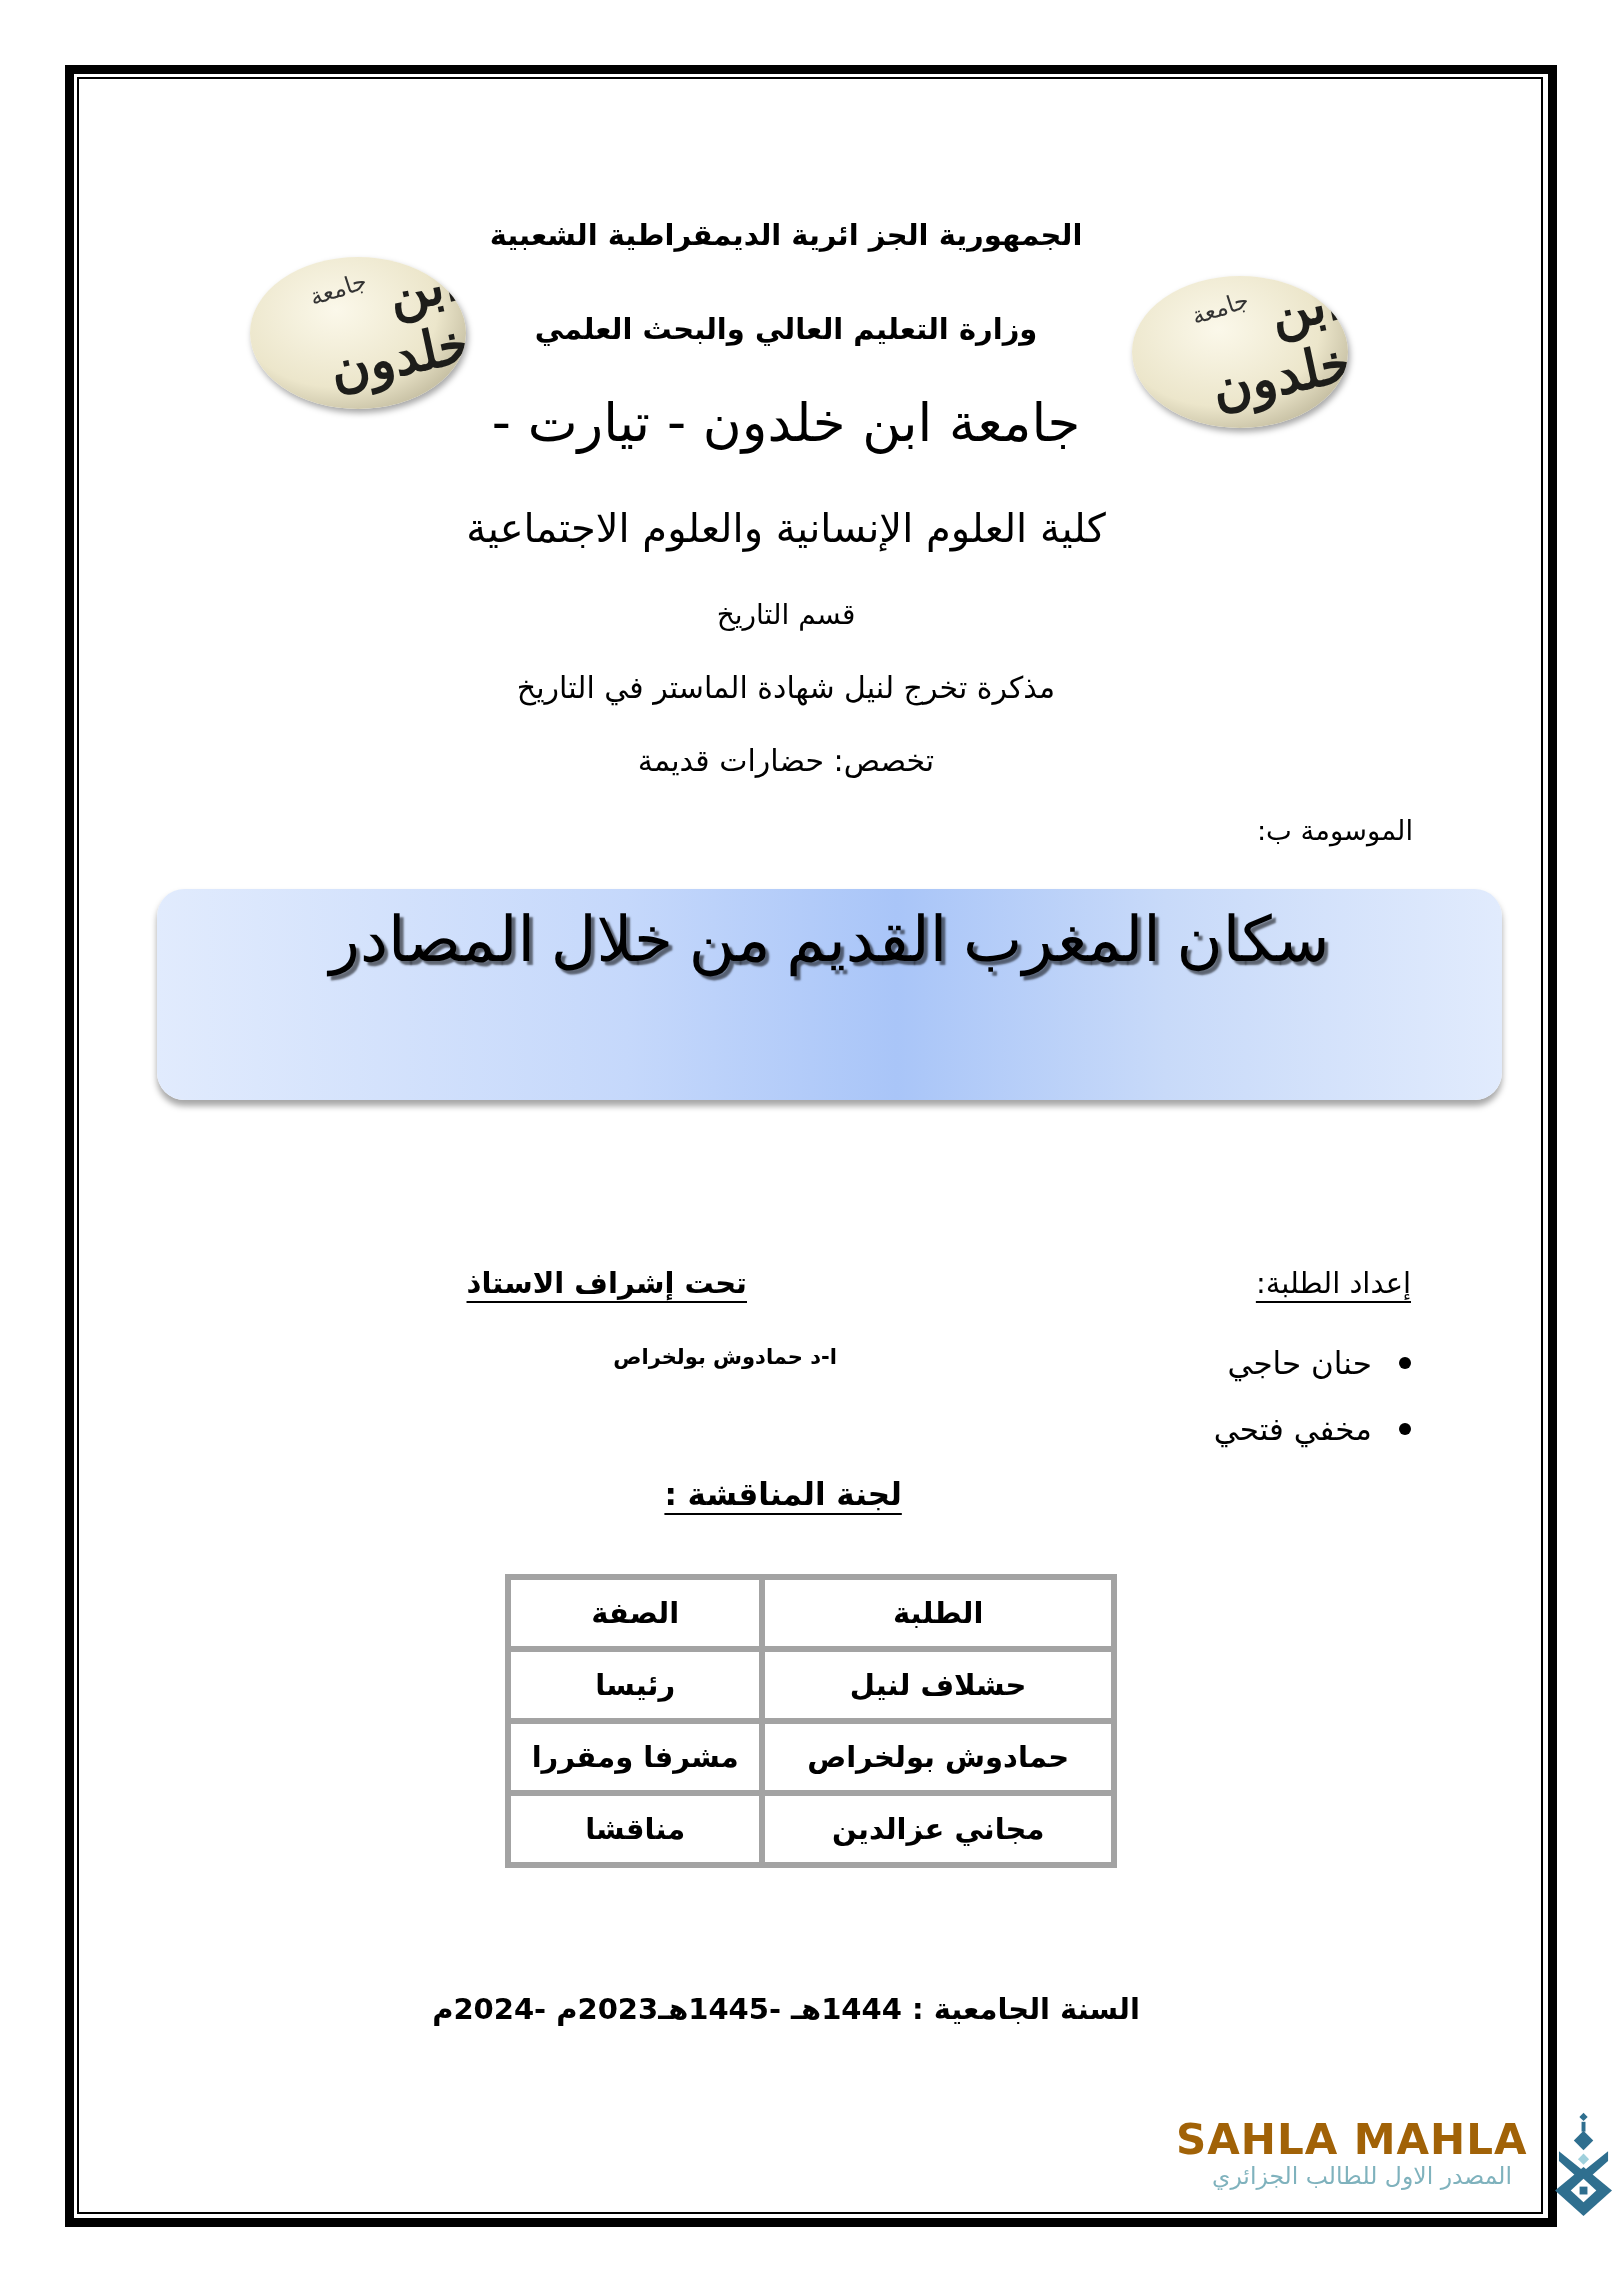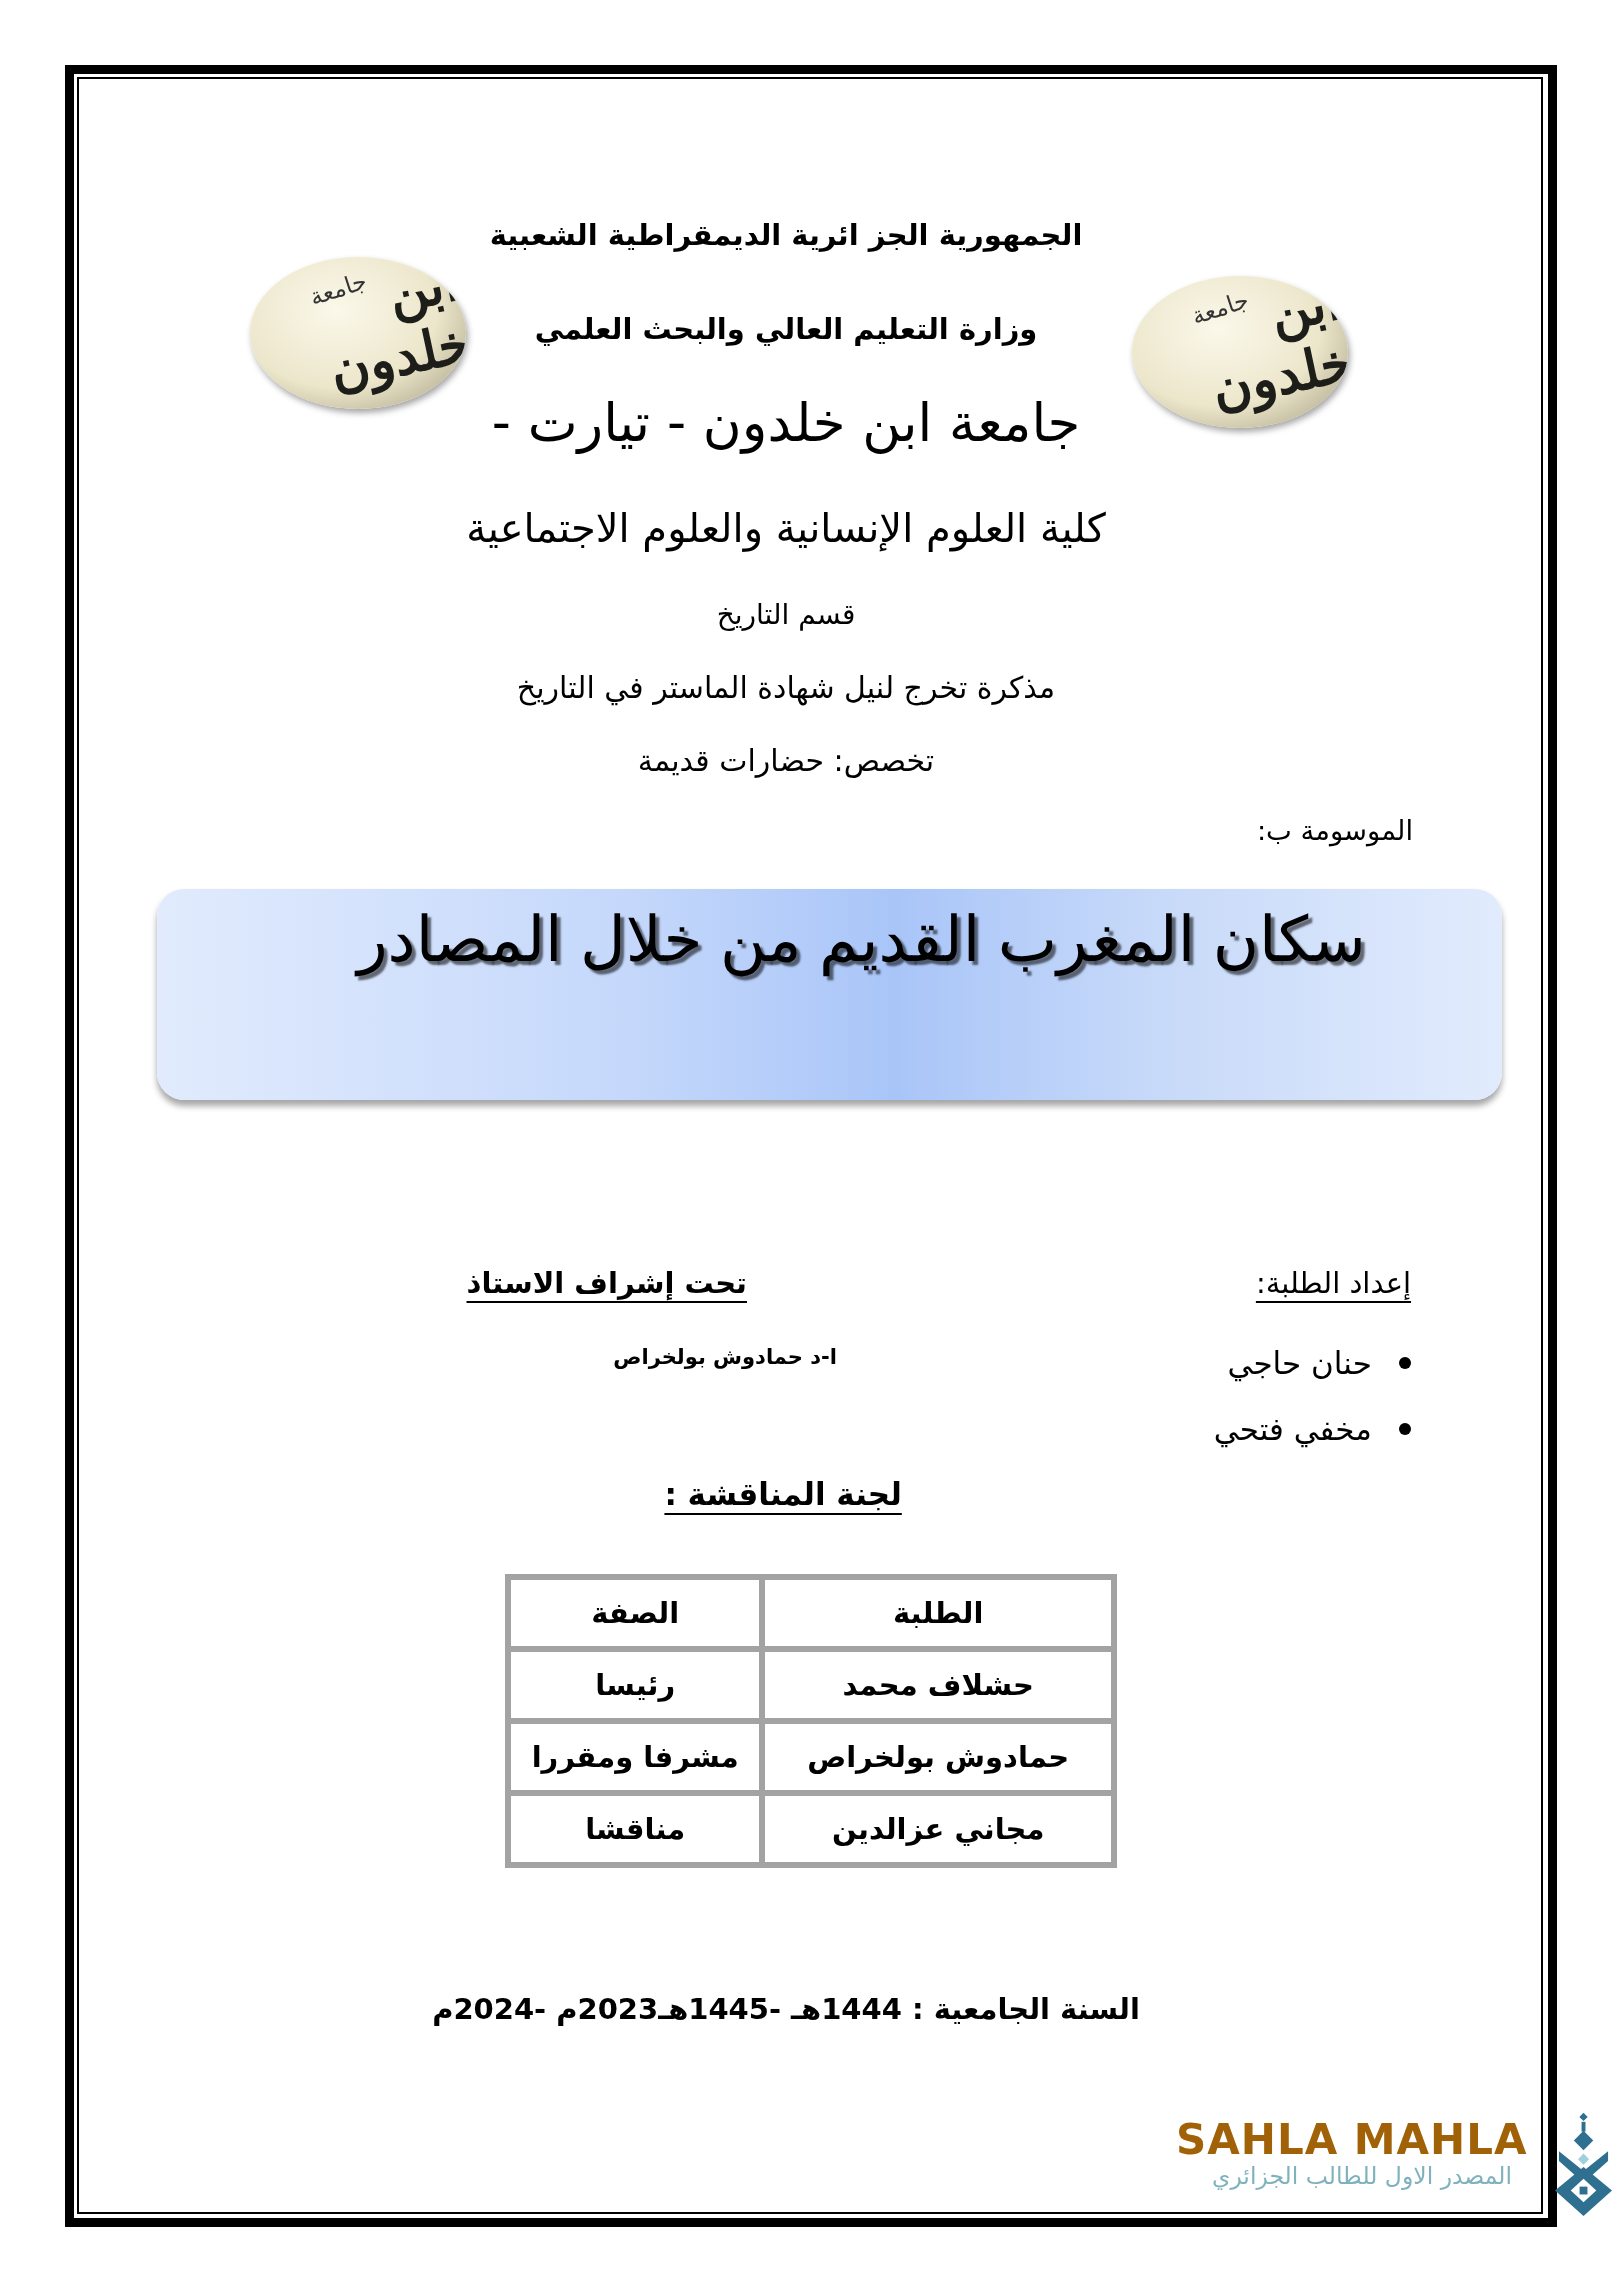--- a/index.html
+++ b/index.html
@@ -17,22 +17,22 @@
   .logo-text { position: absolute; left: 0; top: 0; width: 100%; height: 100%; display: flex;
                align-items: center; justify-content: center; direction: rtl;
                font-family: "DejaVu Serif", serif; font-size: 53px; font-weight: bold; color: #1d1d1a;
                transform: rotate(-12deg); letter-spacing: -2px; }
   .logo-small { position: absolute; top: 17.6px; left: 59px; font-family: "DejaVu Serif", serif; font-size: 23.5px; color: #333; transform: rotate(-18deg); direction: rtl; }
   .title-box { position: absolute; left: 157px; top: 889px; width: 1345px; height: 211px;
                border-radius: 27.4px;
                background: linear-gradient(90deg, #e1ebfd 0%, #c5d8fb 35%, #a9c5f8 55%, #c8daf9 75%, #e1ebfd 100%);
                box-shadow: 0 5.9px 5.9px rgba(0,0,0,0.35); }
   .title-line { position: absolute; left: 0; width: 100%; text-align: center; direction: rtl;
-                font-family: Liberation Sans, sans-serif; font-size: 63px; color: #000;
-                text-shadow: 3.9px 3.9px 2px rgba(0,0,0,0.55); white-space: nowrap; padding-left: 32px; }
+                font-family: Liberation Serif, serif; font-size: 63px; color: #000;
+                text-shadow: 3.9px 3.9px 2px rgba(0,0,0,0.55); white-space: nowrap; }
   .abs { position: absolute; direction: rtl; white-space: nowrap; }
   .u { text-decoration: underline; text-decoration-thickness: 2px; text-underline-offset: 7.8px; }
   .bullet-item { position: absolute; direction: rtl; font-size: 31px; display: flex; align-items: center; }
   .bullet-dot { display: inline-block; width: 11.8px; height: 11.8px; border-radius: 50%; background: #000; margin-left: 27.4px; }
   table.committee { position: absolute; left: 505px; top: 1574px; width: 612px; border-collapse: collapse; direction: rtl; }
   table.committee td { border: 6px solid #a3a3a3; height: 66px; text-align: center; font-size: 29px; font-weight: bold; padding: 0; }
   table.committee td.c-name { width: 354px; }
   table.committee td.c-role { width: 254px; }
   .watermark { position: absolute; left: 1176px; top: 2115px; }
   .wm-title { position: absolute; left: 0; top: 0; font-family: "DejaVu Sans", sans-serif; font-size: 42px; font-weight: bold; color: #a16207; letter-spacing: 1px; white-space: nowrap; }
@@ -83,21 +83,21 @@
 <div class="line b" style="top:1476px; font-size:31px; left:-2.9px;">
   <span class="u">لجنة المناقشة :</span>
 </div>
 <table class="committee">
   <tbody>
       <tr>
     <td class="c-name">الطلبة</td>
     <td class="c-role">الصفة</td>
   </tr>
   <tr>
-    <td class="c-name">حشلاف محمد</td>
+    <td class="c-name">حشلاف لنيل</td>
     <td class="c-role">رئيسا</td>
   </tr>
   <tr>
     <td class="c-name">حمادوش بولخراص</td>
     <td class="c-role">مشرفا ومقررا</td>
   </tr>
   <tr>
     <td class="c-name">مجاني عزالدين</td>
     <td class="c-role">مناقشا</td>
   </tr>

